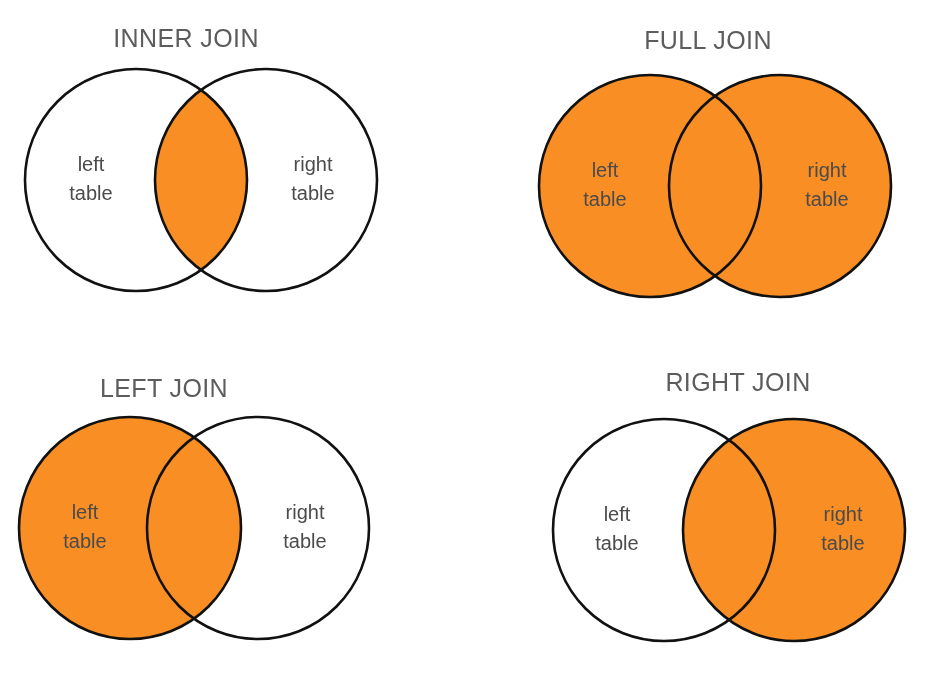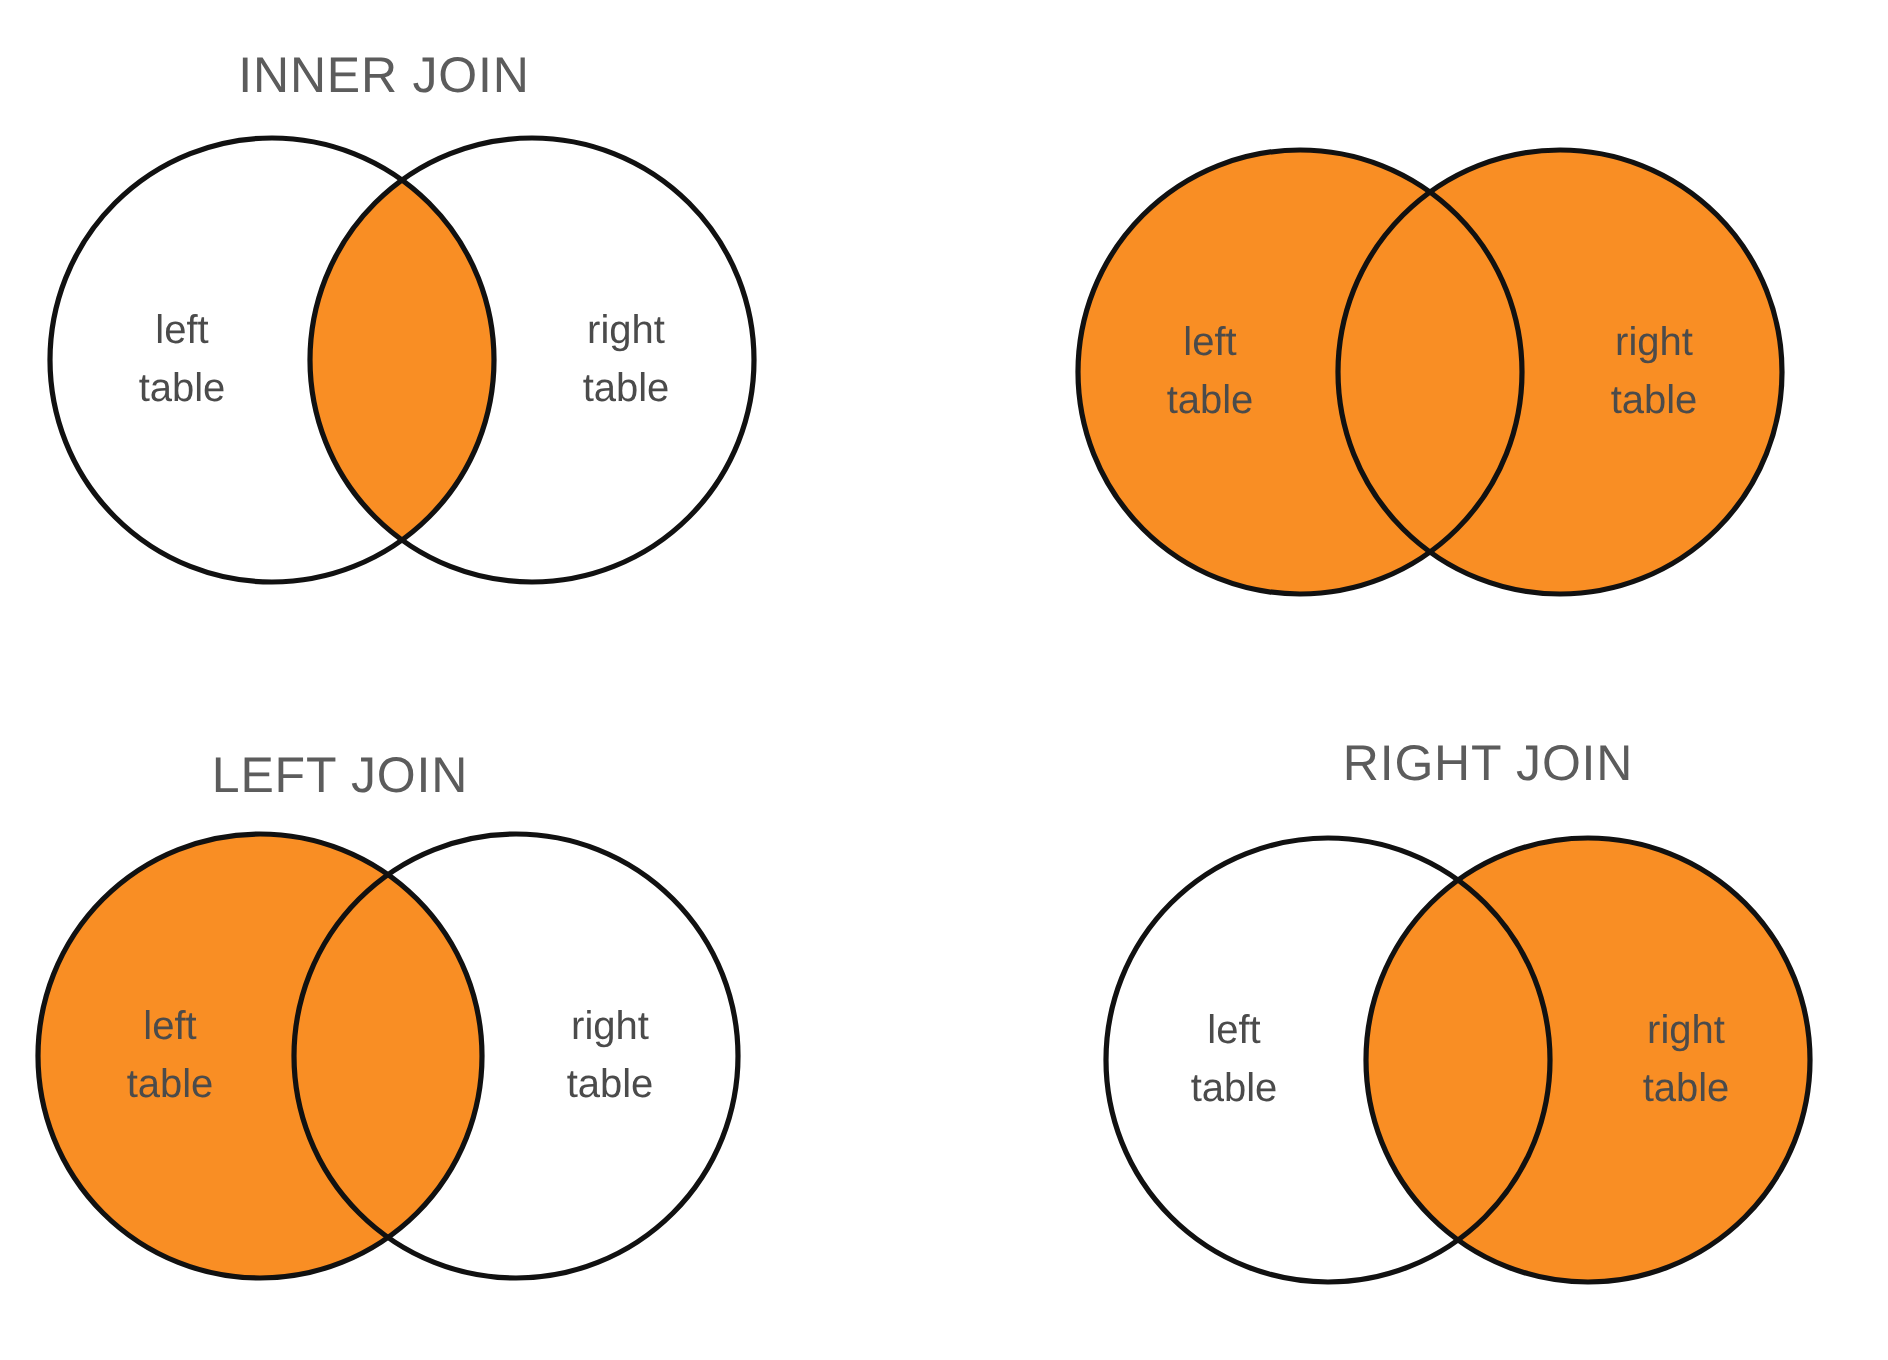--- a/index.html
+++ b/index.html
@@ -13,21 +13,20 @@
     font-family: "Liberation Sans", sans-serif;
     overflow: hidden;
   }
   #diagram-root {
     position: relative;
     width: 944px;
     height: 680px;
   }
   .venn-panel {
     position: absolute;
-    padding-left: 12px;
   }
   .panel-title {
     position: absolute;
     width: 100%;
     text-align: center;
     font-family: "Liberation Sans", sans-serif;
     font-size: 25px;
     letter-spacing: 0.4px;
     color: #5c5c5c;
     white-space: nowrap;
@@ -89,20 +88,21 @@
       <circle class="circle-outline" cx="256" cy="128" r="111"></circle>
 
       <text class="venn-label" x="81" y="114">left</text>
       <text class="venn-label" x="81" y="143">table</text>
       <text class="venn-label" x="303" y="114">right</text>
       <text class="venn-label" x="303" y="143">table</text>
     </svg>
   </div>
 
   <div class="venn-panel" id="panel-full-join">
+    <div class="panel-title">FULL JOIN</div>
     <svg class="venn-svg" width="400" height="250" viewBox="0 0 400 250">
       <defs>
         <clipPath id="clip-left-full">
           <circle cx="126" cy="128" r="111"></circle>
         </clipPath>
         <clipPath id="clip-right-full">
           <circle cx="256" cy="128" r="111"></circle>
         </clipPath>
       </defs>
       <circle cx="126" cy="128" r="111" fill="#f98e24"></circle>

